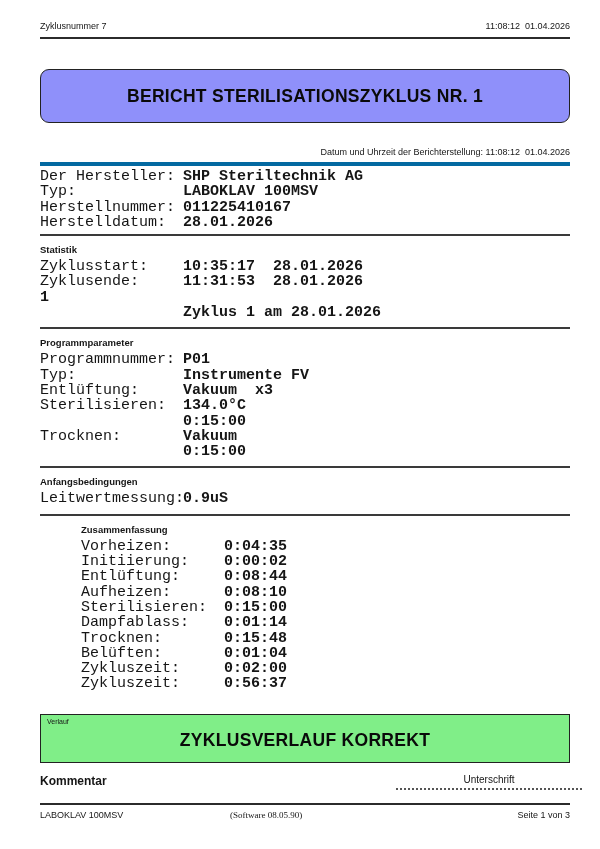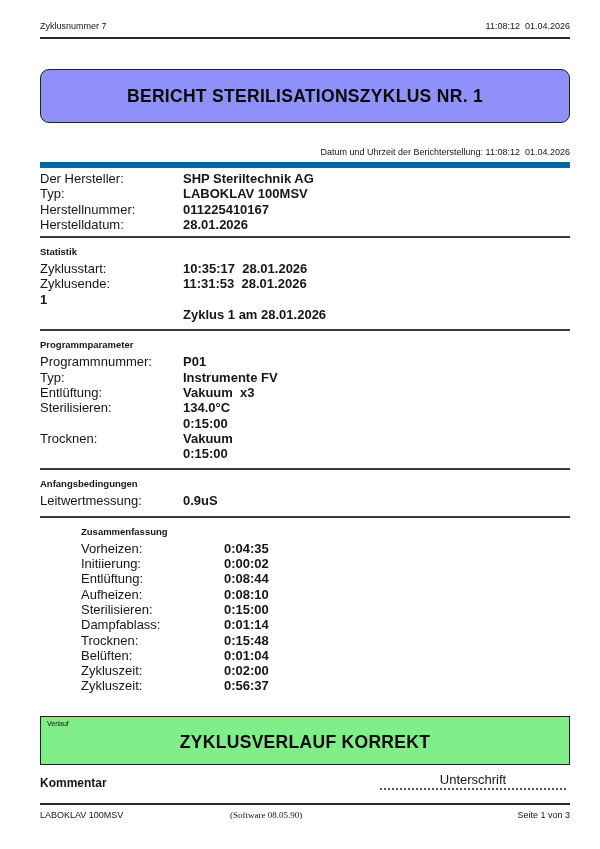--- a/index.html
+++ b/index.html
@@ -8,36 +8,36 @@
     font-family:"Liberation Sans", sans-serif; color:#161616;
     box-sizing:border-box; padding:20px 30px 0 40px; overflow:hidden;
   }
   .hdr { display:flex; justify-content:space-between; font-size:9px; line-height:13px;
          padding-bottom:4px; border-bottom:2px solid #2b2b2b; }
   .hdr-right { white-space:pre; }
   .banner { margin-top:30px; height:52px; border:1.5px solid #222;
             display:flex; align-items:center; justify-content:center;
             font-weight:bold; font-size:17.5px; letter-spacing:.3px; color:#0a0a0a; }
   .meta-line { margin-top:24px; text-align:right; font-size:9px; line-height:11px;
-               padding-bottom:4px; border-bottom:6px solid #0369a1; white-space:pre; }
+               padding-bottom:4px; border-bottom:4px solid #0369a1; white-space:pre; }
   .section { border-bottom:2px solid #3a3a3a; }
   .section.no-rule { border-bottom:none;margin-left:41px; }
   .section-title { font-weight:bold; font-size:9.5px; line-height:13px; margin-top:7px; }
   .kv-rows { padding:3px 0 4px 0; }
   .kv-rows.pad-b { padding-bottom:7px; }
-  .kv-row { display:flex; font-size:13px; line-height:15.3px; }
+  .kv-row { display:flex; font-size:15px; line-height:15.3px;font-family:Liberation Mono, monospace; }
   .kv-label { width:143px; flex:none; }
   .kv-value { font-weight:bold; white-space:pre; }
   .verlauf-box { margin-top:18px; height:47px; border:1.5px solid #222; position:relative; }
   .verlauf-label { position:absolute; top:3px; left:6px; font-size:7px; line-height:8px; }
   .verlauf-status { text-align:center; font-weight:bold; font-size:17.5px;
                     letter-spacing:.3px; padding-top:15px; color:#0a0a0a; }
   .kommentar-title { font-weight:bold; font-size:12px; margin-top:11px; }
-  .signature { position:absolute; top:774px; right:34px; width:186px;
-               text-align:center; font-size:13px; line-height:11px; }
+  .signature { position:absolute; top:774px; right:18px; width:186px;
+               text-align:center; font-size:10px; line-height:11px; }
   .sig-line { border-bottom:2px dotted #555; height:2px; margin-top:1px; }
   .footer { position:absolute; top:803px; left:40px; right:30px;
             border-top:2px solid #2b2b2b; padding-top:5px;
             display:flex; font-size:9px; line-height:11px; }
   .footer-left { width:190px; flex:none; }
   .footer-center { flex:1;font-family:Liberation Serif, serif; }
   .footer-right { flex:none; }
 </style>
 </head>
 <body>

